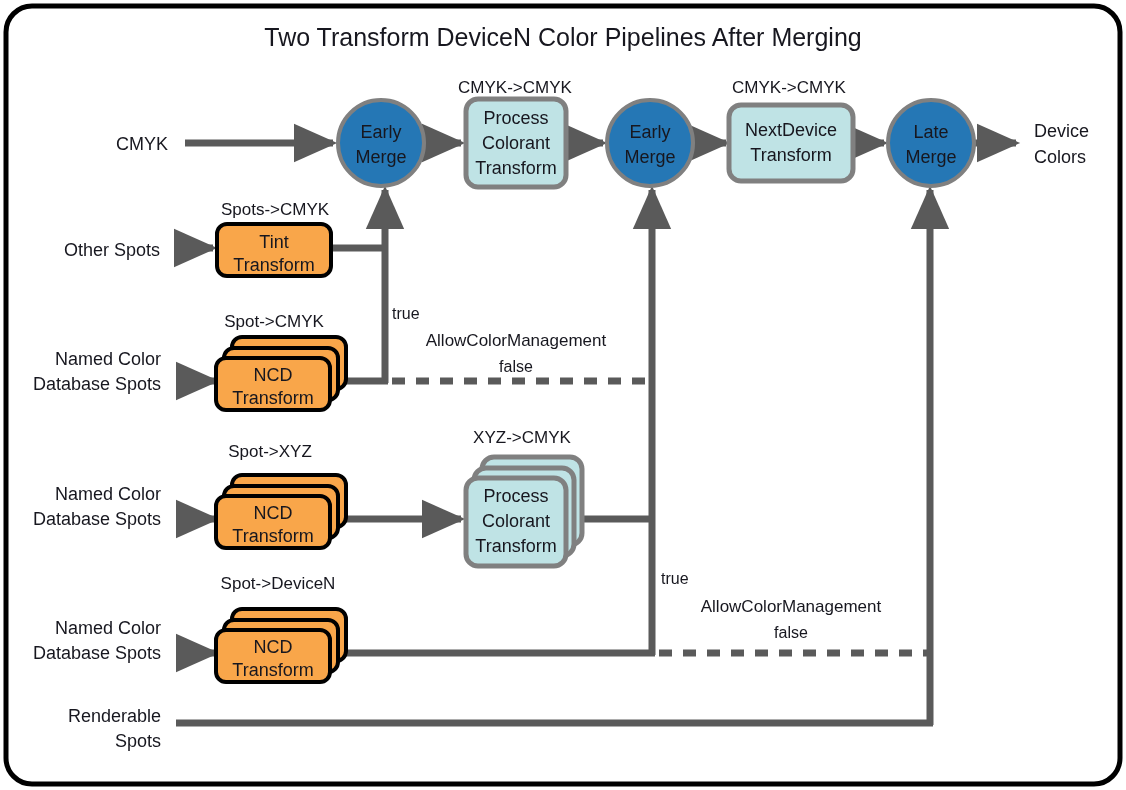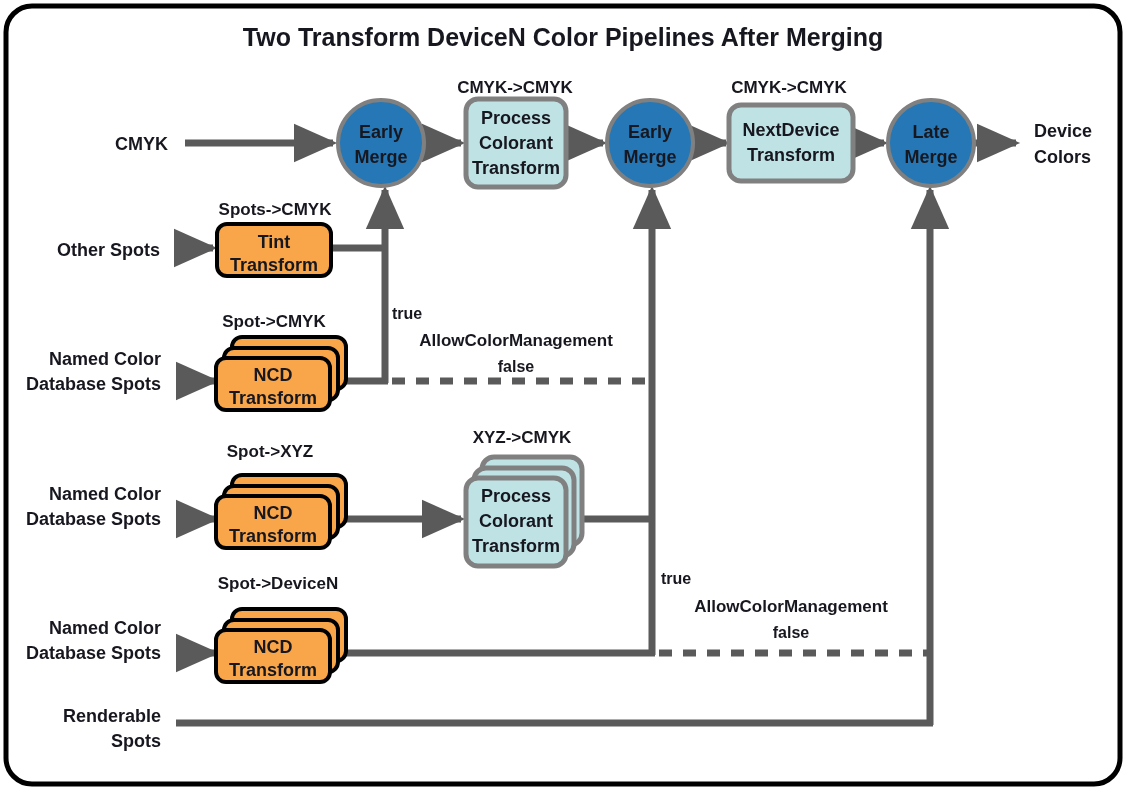--- a/index.html
+++ b/index.html
@@ -1,18 +1,18 @@
 <!DOCTYPE html>
 <html><head>
 <meta charset="utf-8">
 <style>
   html,body{margin:0;padding:0;background:#ffffff;}
   body{width:1126px;height:790px;overflow:hidden;
        font-family:"Liberation Sans",sans-serif;}
-  #stage{position:relative;width:1126px;height:790px;font-weight:bold;}
+  #stage{position:relative;width:1126px;height:790px;}
   svg{display:block;}
   .diagram-text{font-family:"Liberation Sans",sans-serif;fill:#17171f;}
   .title-text{font-size:25px;text-anchor:middle;}
   .node-text{font-size:18px;text-anchor:middle;}
   .edge-label{font-size:17px;text-anchor:middle;}
   .side-label{font-size:18px;}
   .cond-small{font-size:16px;}
   .cond-main{font-size:17px;}
 </style>
 </head>

